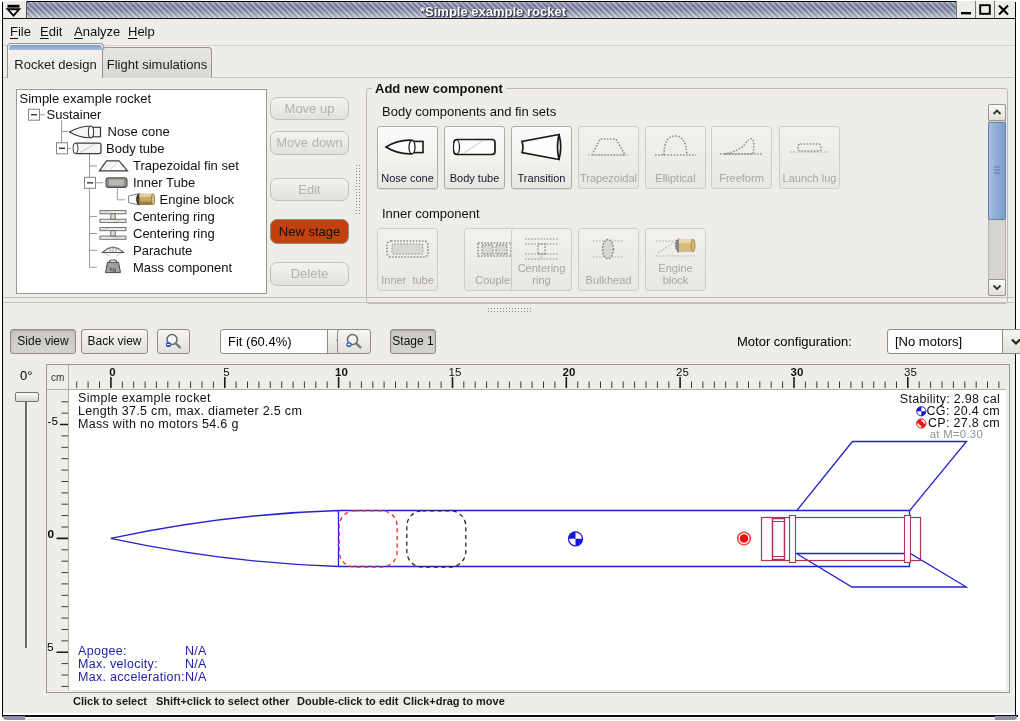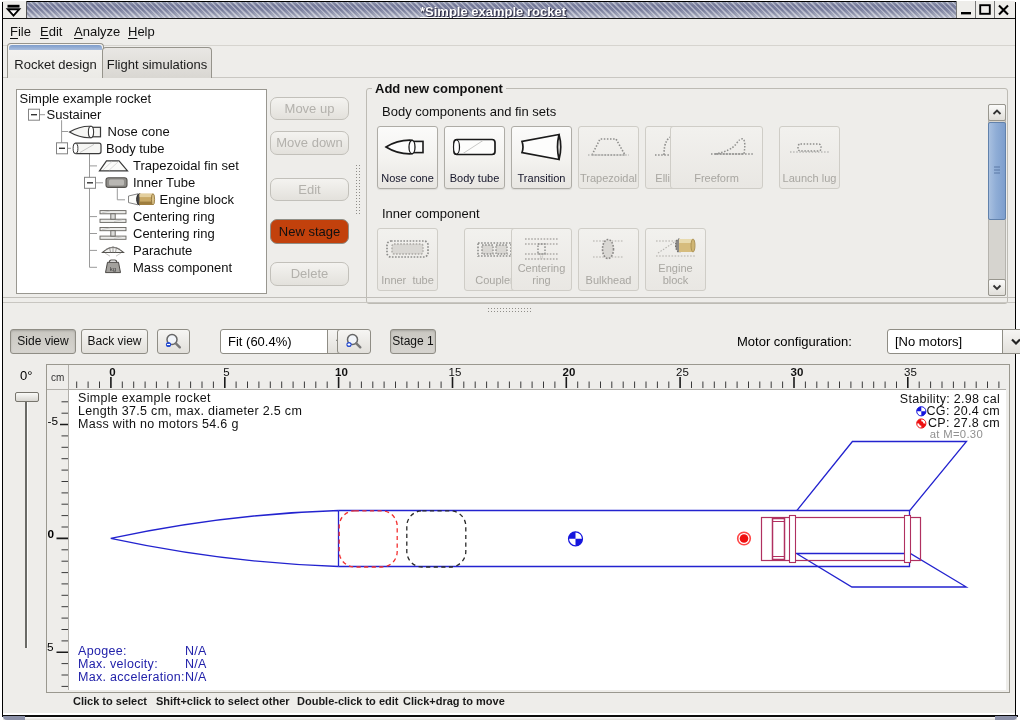--- a/index.html
+++ b/index.html
@@ -8,21 +8,21 @@
 
 #frameL{left:2px;top:2px;width:1px;height:714px;background:#000;}
 #frameR1{left:1015px;top:2px;width:1px;height:714px;background:#000;}
 #content{left:3px;top:19px;width:1012px;height:694px;background:#eeedea;}
 
 #tbar{left:2px;top:1px;width:1014px;height:18px;border-radius:6px 6px 0 0;background:linear-gradient(180deg,#9aa0b6 0%,#7a7f9f 18%,#7d82a1 40%,#a0a5ba 68%,#c6c9d7 92%,#d2d4de 100%);border-top:1px solid #000;}
 #tbar .stripes{position:absolute;left:0;top:0;width:100%;height:100%;border-radius:6px 6px 0 0;background:repeating-linear-gradient(45deg,rgba(255,255,255,0.38) 0 1px,rgba(60,65,95,0.14) 2px 3px,rgba(255,255,255,0) 3px 4px);}
 #tbarline{left:2px;top:18px;width:1014px;height:1px;background:#111;}
 #menubtn{left:2px;top:1px;width:24px;height:17px;background:#eeedea;border-right:1px solid #555;}
 .wbtn{top:1px;height:17px;background:#eeedea;border-left:1px solid #777;}
-#title{left:26px;top:2px;width:930px;height:16px;text-align:center;color:#fff;font-weight:bold;font-size:13px;line-height:16px;text-shadow:1px 1px 0 #33334a,1px 1px 2px #33334a,0 0 1px #44445c;text-decoration:underline;}
+#title{left:26px;top:2px;width:930px;height:16px;text-align:center;color:#fff;font-weight:bold;font-size:13px;line-height:16px;text-shadow:1px 1px 0 #33334a,1px 1px 2px #33334a,0 0 1px #44445c;}
 
 #menubar{left:3px;top:19px;width:1012px;height:26px;background:#eeedea;border-bottom:1px solid #d6d4cf;}
 .mitem{position:absolute;top:5px;font-size:13px;color:#111;}
 .mitem u{text-decoration:underline;text-underline-offset:2px;}
 
 .tab{position:absolute;font-size:13px;color:#1a1a1a;}
 #tab1{left:7px;top:43px;width:95px;height:34px;background:linear-gradient(180deg,#f4f3f1,#ebeae6);border:1px solid #96948c;border-bottom:none;border-radius:4px 4px 0 0;}
 #tab1 .blue{position:absolute;left:1px;top:1px;right:1px;height:5px;background:linear-gradient(180deg,#7e9dcb,#a9bede);border-radius:3px 3px 0 0;}
 #tab1 .lbl{position:absolute;left:0;top:13px;width:100%;text-align:center;}
 #tab2{left:102px;top:47px;width:108px;height:30px;background:linear-gradient(180deg,#e9e7e4,#d9d7d2);border:1px solid #96948c;border-bottom:none;border-radius:4px 4px 0 0;}
@@ -198,21 +198,21 @@
         <path d="M13 28 L21 12 H37 L46 28 Z" fill="none" stroke="#8e8e8c" stroke-width="1.6" stroke-dasharray="1.5 1.6"></path>
         <path d="M9 28 H50" stroke="#b9b9b7" stroke-width="1.5" stroke-dasharray="1.5 1.6"></path>
       </svg>
 <div class="lb">Trapezoidal</div></div>
 <div class="cbtn dis" style="left:645px;top:126px;">
 <svg width="59" height="40" viewBox="0 0 59 40">
         <path d="M18 28 Q18 9 29 9 Q40 9 41 28" fill="none" stroke="#8e8e8c" stroke-width="1.6" stroke-dasharray="1.5 1.6"></path>
         <path d="M9 28 H50" stroke="#8e8e8c" stroke-width="1.5" stroke-dasharray="1.5 1.6"></path>
       </svg>
 <div class="lb">Elliptical</div></div>
-<div class="cbtn dis" style="left:670px;top:126px;padding-left:32px;">
+<div class="cbtn dis" style="left:711px;top:126px;">
 <svg width="59" height="40" viewBox="0 0 59 40">
         <path d="M12 27 Q28 24 33 17 Q37 11 40 12 Q43 14 41 27 Z" fill="none" stroke="#8e8e8c" stroke-width="1.5" stroke-dasharray="1.5 1.6"></path>
         <path d="M8 27 H50" stroke="#8e8e8c" stroke-width="1.4" stroke-dasharray="1.5 1.6"></path>
       </svg>
 <div class="lb">Freeform</div></div>
 <div class="cbtn dis" style="left:779px;top:126px;">
 <svg width="59" height="40" viewBox="0 0 59 40">
         <rect x="18" y="17" width="23" height="7" rx="2.5" fill="none" stroke="#8e8e8c" stroke-width="1.5" stroke-dasharray="1.5 1.6"></rect>
         <path d="M10 25 H49" stroke="#b9b9b7" stroke-width="1.4" stroke-dasharray="1.5 1.6"></path>
       </svg>

